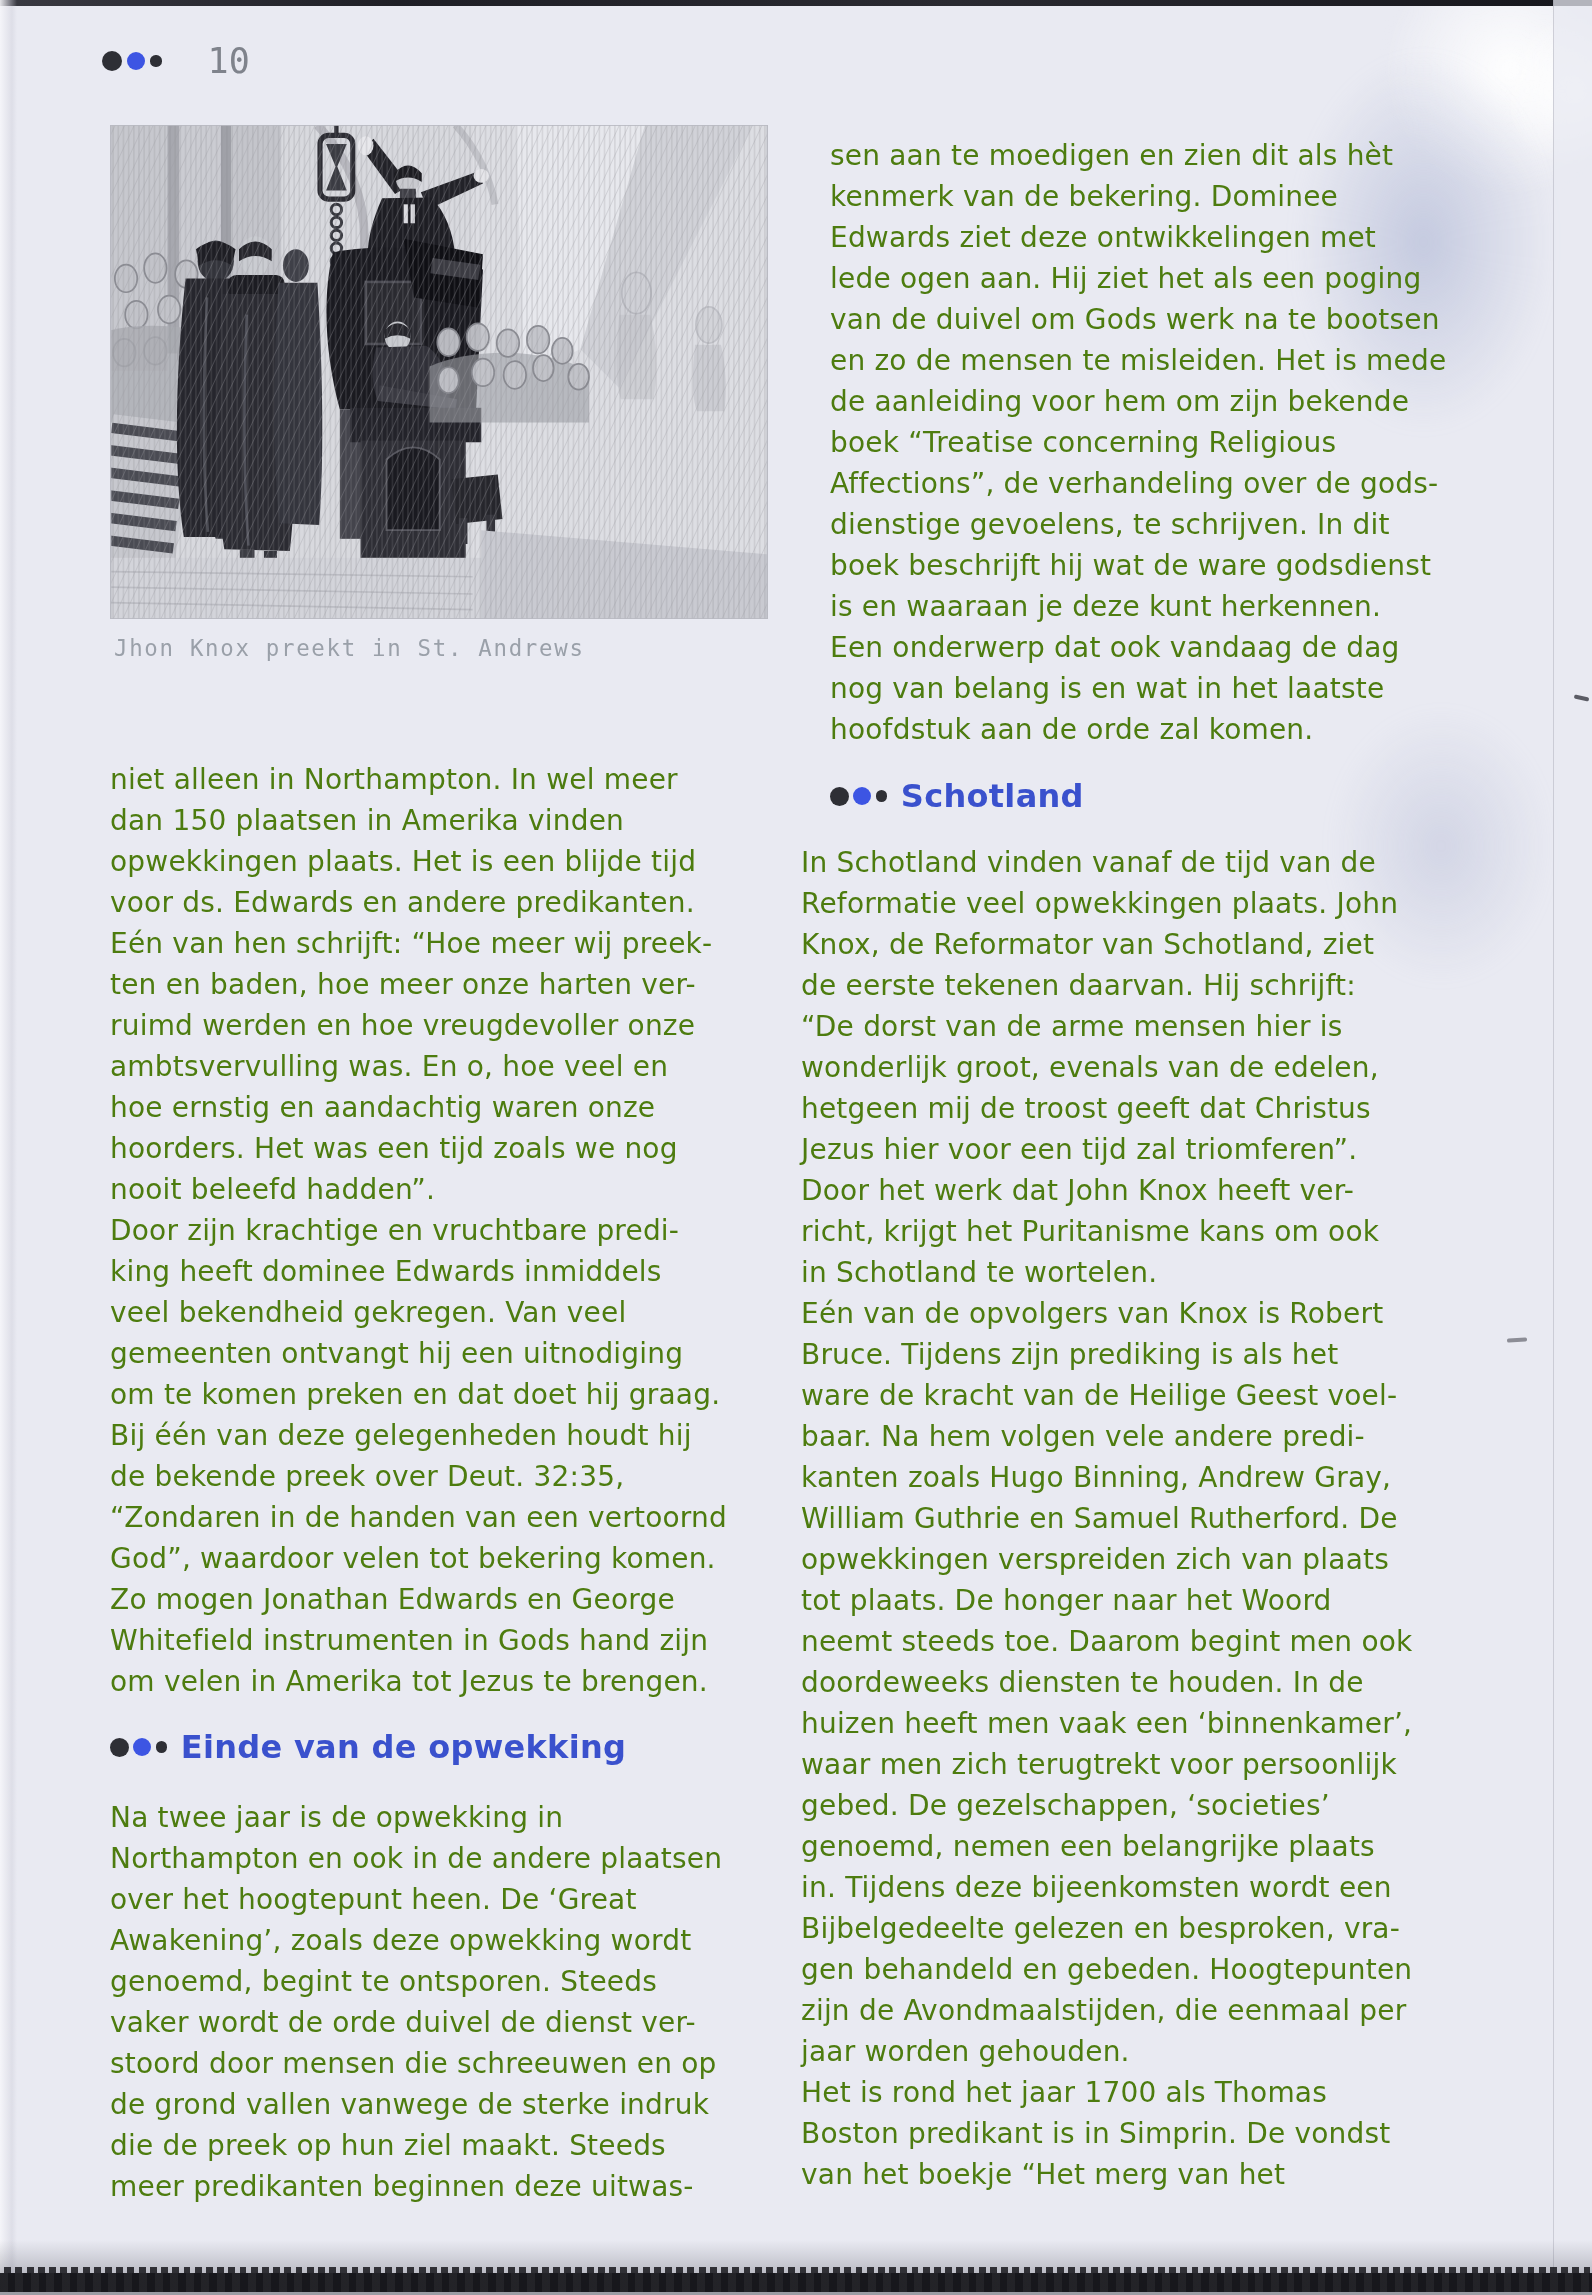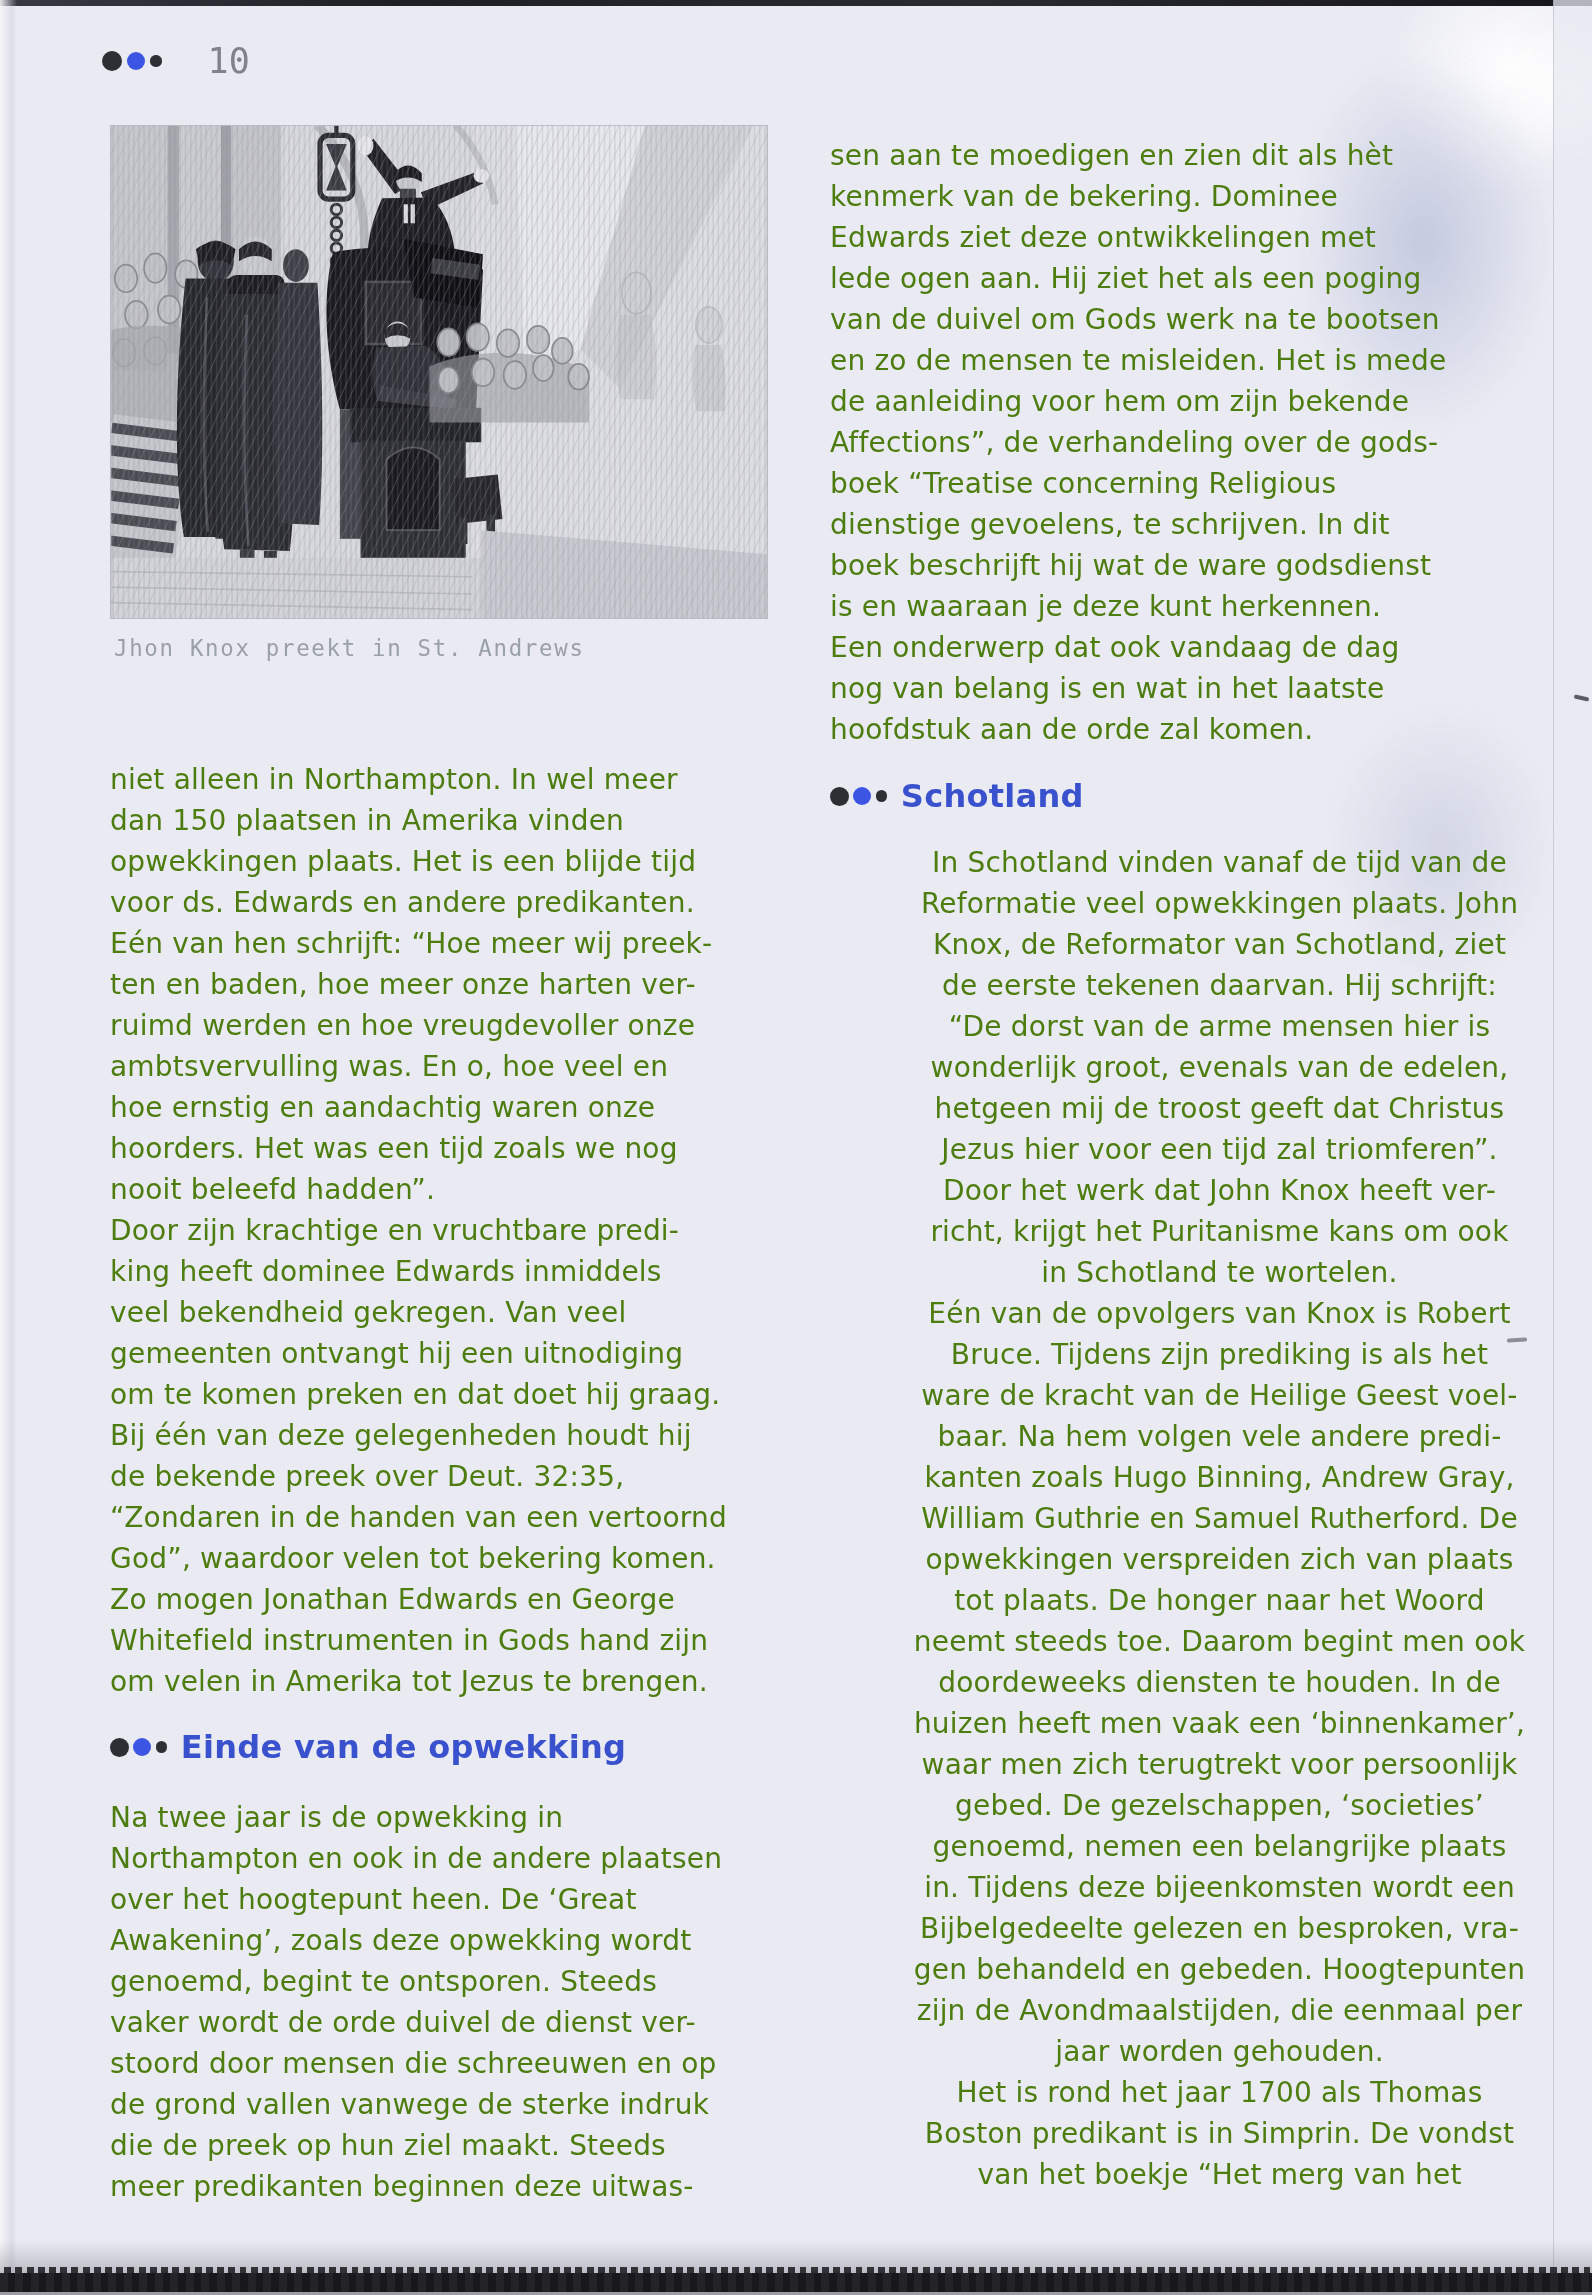--- a/index.html
+++ b/index.html
@@ -50,21 +50,21 @@
   .fig-caption { position:absolute; left:114px; top:635px;
     font-family:"DejaVu Sans Mono", monospace; font-size:22.4px; letter-spacing:1.7px; color:#9aa0a9; white-space:pre; }
 
   
   .textcol { position:absolute; width:699px; font-size:28px; line-height:41px;
     color:#4d7c0f; letter-spacing:0.2px; }
   .textcol .line { white-space:pre; height:41px; }
   .lcol-p1 { left:110px; top:759px; }
   .lcol-p2 { left:110px; top:1797px; }
   .rcol-p1 { left:830px; top:135px; }
-  .rcol-p2 { left:870px; top:842px;text-align:center; }
+  .rcol-p2 { left:801px; top:842px; }
   .section-head { position:absolute; display:flex; align-items:center; }
   .section-head .dots { gap:4.3px; }
   .section-head .dot-l { width:19px; height:19px; }
   .section-head .dot-m { width:18px; height:18px; }
   .section-head .dot-s { width:11.2px; height:11.2px; }
   .section-title { font-size:32px; font-weight:bold; color:#3a51cd; margin-left:14px; letter-spacing:0.3px; }
   .lcol-head { left:110px; top:1728px; }
   .rcol-head { left:830px; top:777px;text-align:right; }
 </style>
 </head>
@@ -290,22 +290,22 @@
     </div>
 
   <div class="textcol rcol-p1">
       <div class="line">sen aan te moedigen en zien dit als hèt</div>
       <div class="line">kenmerk van de bekering. Dominee</div>
       <div class="line">Edwards ziet deze ontwikkelingen met</div>
       <div class="line">lede ogen aan. Hij ziet het als een poging</div>
       <div class="line">van de duivel om Gods werk na te bootsen</div>
       <div class="line">en zo de mensen te misleiden. Het is mede</div>
       <div class="line">de aanleiding voor hem om zijn bekende</div>
+      <div class="line">boek “Treatise concerning Religious</div>
       <div class="line">Affections”, de verhandeling over de gods-</div>
-      <div class="line">boek “Treatise concerning Religious</div>
       <div class="line">dienstige gevoelens, te schrijven. In dit</div>
       <div class="line">boek beschrijft hij wat de ware godsdienst</div>
       <div class="line">is en waaraan je deze kunt herkennen.</div>
       <div class="line">Een onderwerp dat ook vandaag de dag</div>
       <div class="line">nog van belang is en wat in het laatste</div>
       <div class="line">hoofdstuk aan de orde zal komen.</div>
     </div>
 
   <div class="section-head rcol-head">
     <span class="dots">

